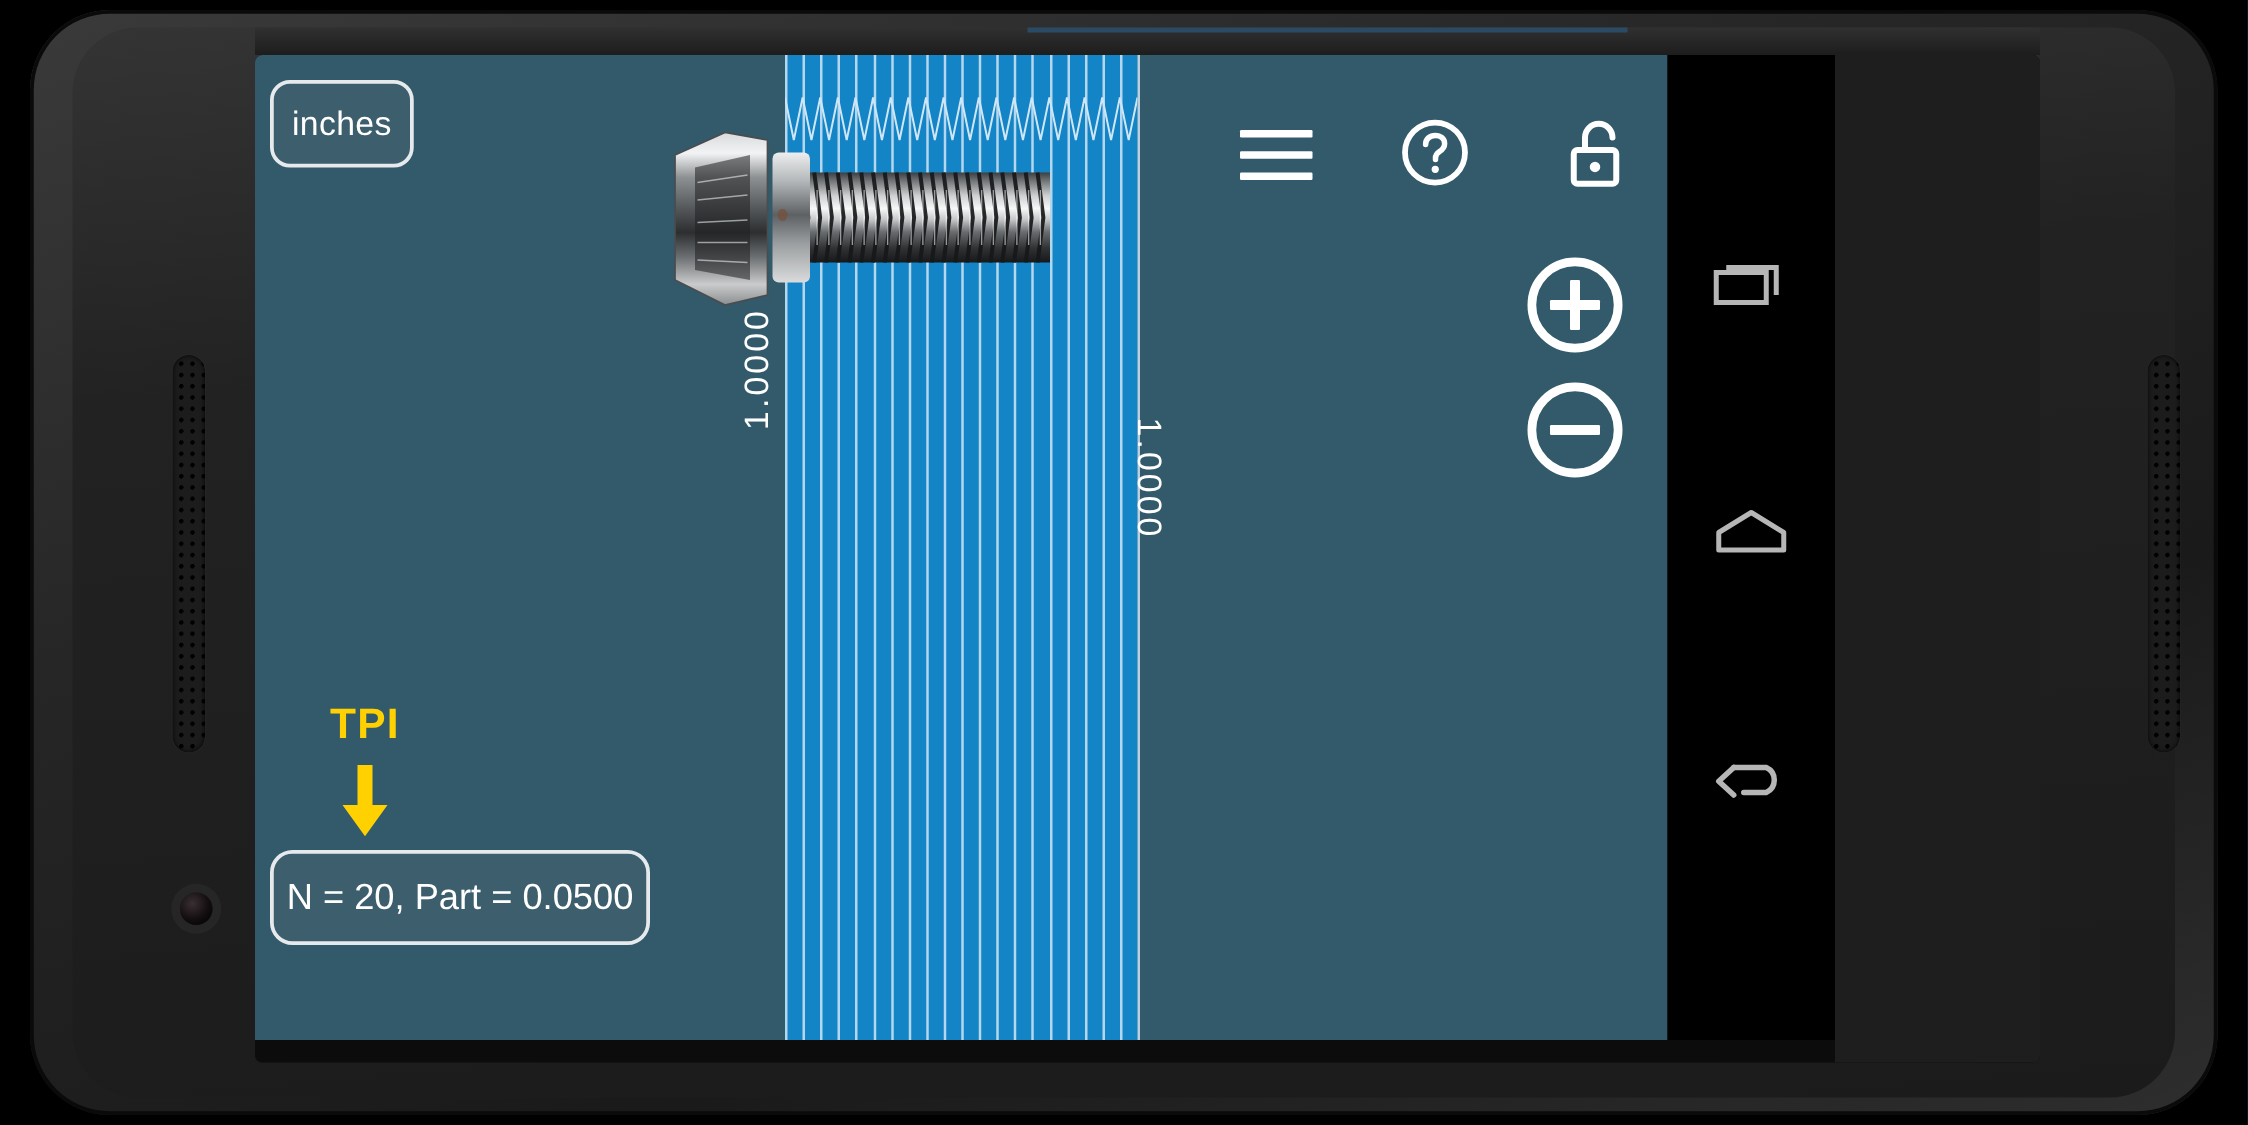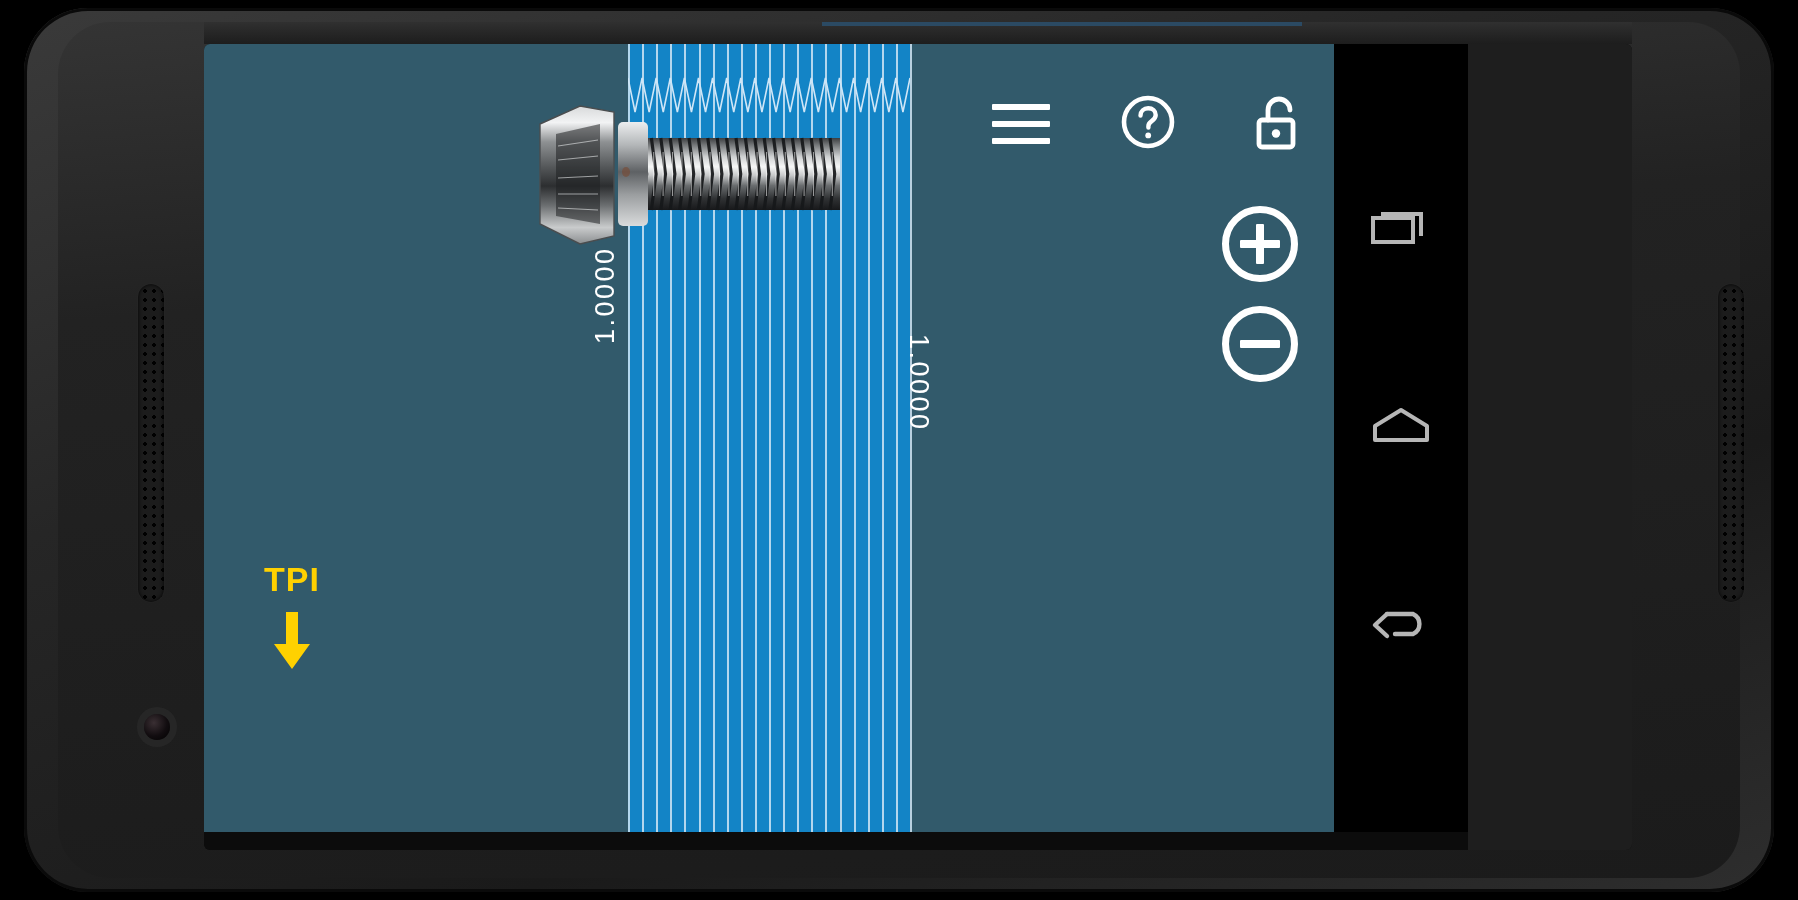--- a/index.html
+++ b/index.html
@@ -193,20 +193,23 @@
   <div id="phone-inner-bezel">
 
     <div id="top-strip">
       <div id="top-strip-accent"></div>
     </div>
 
     <div id="phone-screen-well">
 
       <div id="app-screen">
 
+        <div id="units-button">
+          <span>inches</span>
+        </div>
 
         <div id="gauge-band">
           <div id="gauge-ticks">
               <div class="tick" style="left: 0px;"></div>
               <div class="tick" style="left: 14.1px;"></div>
               <div class="tick" style="left: 28.2px;"></div>
               <div class="tick" style="left: 42.3px;"></div>
               <div class="tick" style="left: 56.4px;"></div>
               <div class="tick" style="left: 70.5px;"></div>
               <div class="tick" style="left: 84.6px;"></div>
@@ -352,20 +355,23 @@
         </div>
         <div class="zoom-btn" id="zoom-out-button">
           <span class="bar h"></span>
         </div>
 
         <div id="tpi-label">TPI</div>
         <svg id="tpi-arrow" viewBox="0 0 40 58">
           <path d="M14 0 H26 V32 H38 L20 57 L2 32 H14 Z" fill="#FFD100"></path>
         </svg>
 
+        <div id="readout-box">
+          <span>N = 20, Part = 0.0500</span>
+        </div>
       </div>
 
       <div id="nav-bar">
         <svg class="nav-btn" id="nav-recent" viewBox="0 0 72 72">
           <rect x="8" y="26" width="40" height="24" fill="none" stroke="#b6b6b6" stroke-width="4"></rect>
           <path d="M16 22 H56 V44" fill="none" stroke="#b6b6b6" stroke-width="4"></path>
         </svg>
         <svg class="nav-btn" id="nav-home" viewBox="0 0 72 72">
           <path d="M10 48 V34 L36 18 L62 34 V48 Z" fill="none" stroke="#b6b6b6" stroke-width="4" stroke-linejoin="round"></path>
         </svg>

